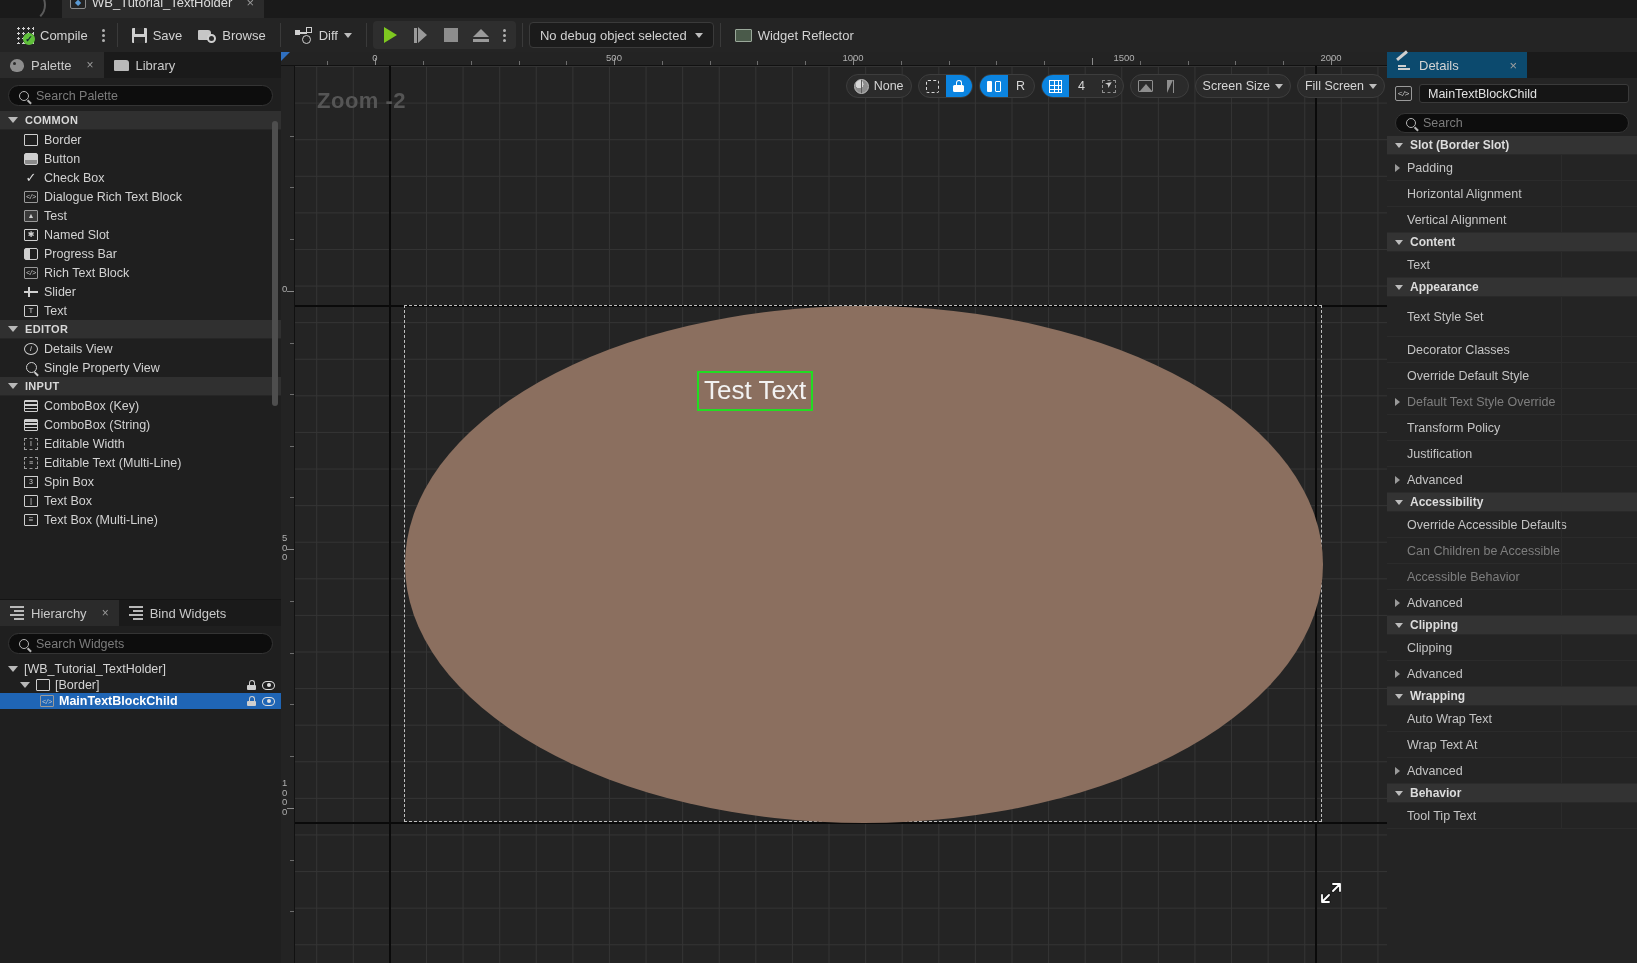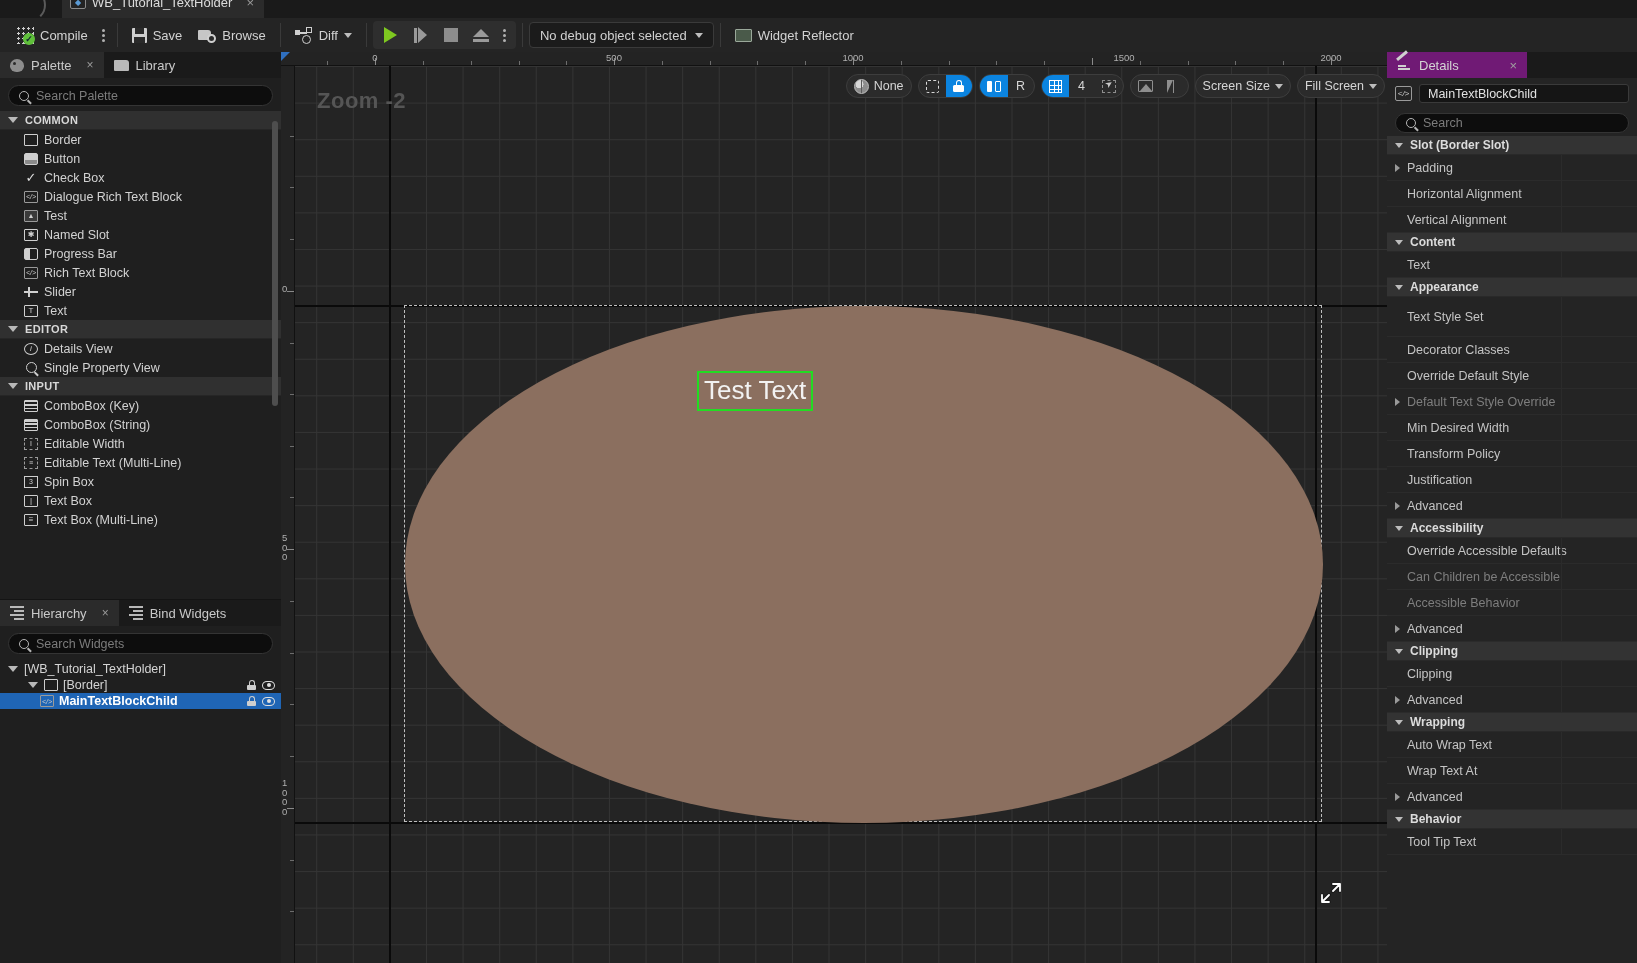--- a/index.html
+++ b/index.html
@@ -274,21 +274,21 @@
   .flip-ico { width: 14px; height: 13px; position: relative; }
   .flip-ico:before { content:''; position: absolute; left: 0; top: 0; width: 0; height: 0; border-right: 6px solid transparent; border-top: 13px solid #8e8e8e; }
   .flip-ico:after { content:''; position: absolute; right: 0; top: 0; width: 0; height: 0; border-left: 6px solid transparent; border-top: 13px solid transparent; border-right: 0; }
   .flip-line { position: absolute; left: 6.5px; top: 0; width: 1.2px; height: 13px; background: #8e8e8e; }
 
   
   .details { position: absolute; right: 0; top: 52px; width: 250px; bottom: 0; background: #242424; }
   .det-tabrow { display: flex; height: 26px; background: #1a1a1a; }
   .det-tab {
     display: flex; align-items: center; gap: 7px; padding: 0 10px; height: 26px;
-    background: #701a75; font-size: 13px; color: #d4d4d4; cursor: pointer; min-width: 140px;
+    background: #0c4a6e; font-size: 13px; color: #d4d4d4; cursor: pointer; min-width: 140px;
   }
   .det-tab .x { margin-left: auto; color: #a0a0a0; font-size: 13px; }
   .det-ico { width: 15px; height: 14px; position: relative; }
   .det-ico .pen { position: absolute; left: 1px; top: 0; width: 13px; height: 3px; background: #cfcfcf; transform: rotate(-40deg); transform-origin: left bottom; }
   .det-ico .l1 { position: absolute; left: 1px; bottom: 2px; width: 12px; height: 1.6px; background: #cfcfcf; }
   .det-ico .l2 { position: absolute; left: 1px; bottom: 5px; width: 8px; height: 1.6px; background: #cfcfcf; }
 
   .det-namerow { display: flex; align-items: center; gap: 7px; padding: 6px 8px 4px 8px; }
   .det-name-ico {
     width: 17px; height: 15px; border: 1.3px solid #9a9a9a; border-radius: 2px;
@@ -559,21 +559,21 @@
       <div class="searchbox">
         <span class="mag-g"></span>
         <input placeholder="Search Widgets" style="">
       </div>
 
       <div>
         <div class="tree-row" style="padding-left:8px;">
           <span class="tri-d" style="margin-right:6px;"></span>
           <span>[WB_Tutorial_TextHolder]</span>
         </div>
-        <div class="tree-row" style="padding-left:28px;">
+        <div class="tree-row" style="padding-left:20px;">
           <span class="tri-d" style="margin-right:6px;"></span>
           <span class="wi wi-border" style="margin-right:5px;"></span>
           <span>[Border]</span>
           <span class="tree-actions">
             <span class="lock-ico">
                 <span class="body"></span>
                 <span class="sh"></span>
               </span>
             <span class="eye-ico">
                 <i></i>
@@ -810,24 +810,20 @@
         <span class="label" style="padding-left:0">Override Default Style</span>
       </div>
       <div class="det-prop has-arrow dim">
         <span class="arrow">
             <span class="tri-r-s"></span>
           </span>
         <span class="label">Default Text Style Override</span>
       </div>
       <div class="det-prop">
         <span class="arrow"></span>
-        <span class="label" style="padding-left:0">Min Desired Width</span>
-      </div>
-      <div class="det-prop">
-        <span class="arrow"></span>
         <span class="label" style="padding-left:0">Transform Policy</span>
       </div>
       <div class="det-prop">
         <span class="arrow"></span>
         <span class="label" style="padding-left:0">Justification</span>
       </div>
       <div class="det-prop has-arrow">
         <span class="arrow">
             <span class="tri-r-s"></span>
           </span>

